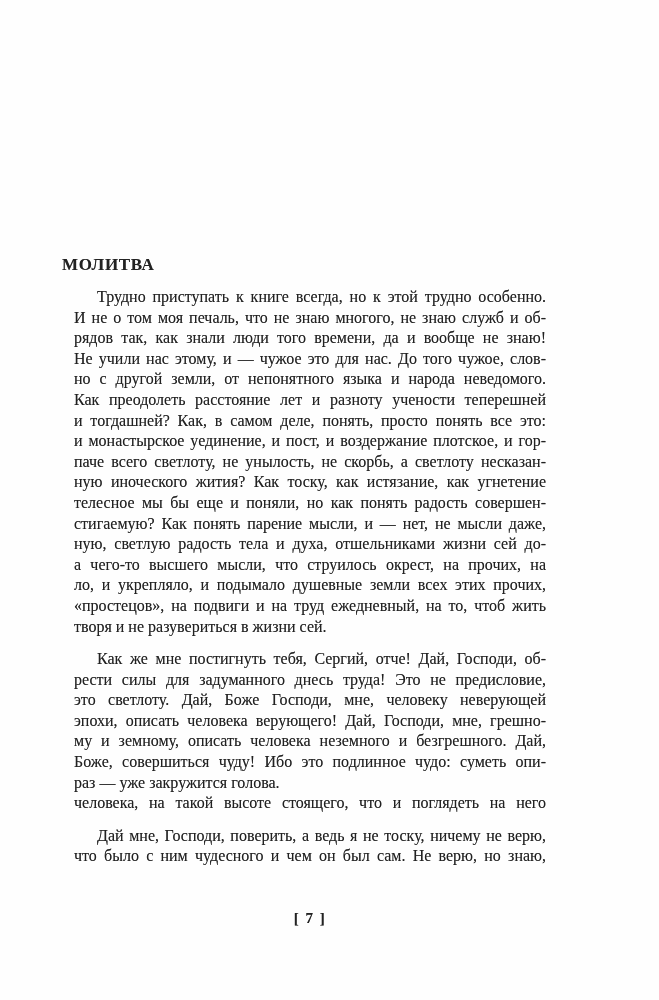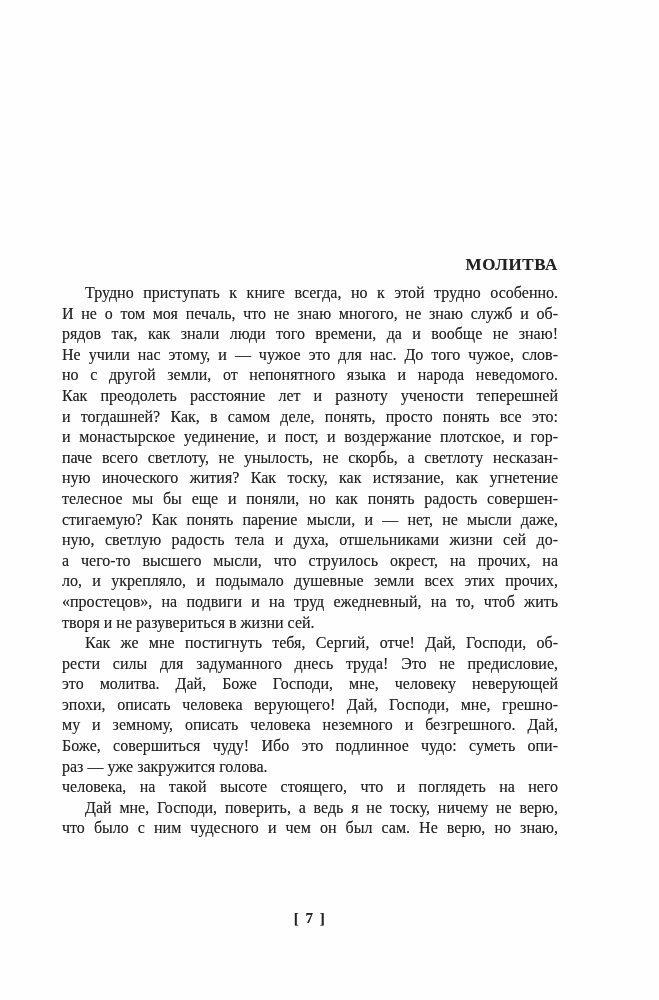--- a/index.html
+++ b/index.html
@@ -20,26 +20,26 @@
   .text-block {
     position: absolute;
     left: 62px;
     top: 255px;
     width: 496px;
   }
   .chapter-title {
     font-size: 17px;
     font-weight: 700;
     line-height: 20px;
-    text-align: right;
+    text-align: left;
     letter-spacing: 0.6px;
     margin: 0 0 8px 0;
   }
   .para {
-    margin: 0;
+    margin: 12px;
     padding: 0;
   }
   .line {
     font-size: 16px;
     line-height: 20.6px;
     text-align: justify;
     text-align-last: justify;
   }
   .line.last {
     text-align-last: left;
@@ -81,21 +81,21 @@
         <div class="line">ную, светлую радость тела и духа, отшельниками жизни сей до-</div>
         <div class="line">а чего-то высшего мысли, что струилось окрест, на прочих, на</div>
         <div class="line">ло, и укрепляло, и подымало душевные земли всех этих прочих,</div>
         <div class="line">«простецов», на подвиги и на труд ежедневный, на то, чтоб жить</div>
         <div class="line last">творя и не разувериться в жизни сей.</div>
       </div>
 
     <div class="para">
         <div class="line indent">Как же мне постигнуть тебя, Сергий, отче! Дай, Господи, об-</div>
         <div class="line">рести силы для задуманного днесь труда! Это не предисловие,</div>
-        <div class="line">это молитва. Дай, Боже Господи, мне, человеку неверующей</div>
+        <div class="line">это светлоту. Дай, Боже Господи, мне, человеку неверующей</div>
         <div class="line">эпохи, описать человека верующего! Дай, Господи, мне, грешно-</div>
         <div class="line">му и земному, описать человека неземного и безгрешного. Дай,</div>
         <div class="line">Боже, совершиться чуду! Ибо это подлинное чудо: суметь опи-</div>
         <div class="line last">раз — уже закружится голова.</div>
         <div class="line">человека, на такой высоте стоящего, что и поглядеть на него</div>
       </div>
 
     <div class="para">
         <div class="line indent">Дай мне, Господи, поверить, а ведь я не тоску, ничему не верю,</div>
         <div class="line">что было с ним чудесного и чем он был сам. Не верю, но знаю,</div>

